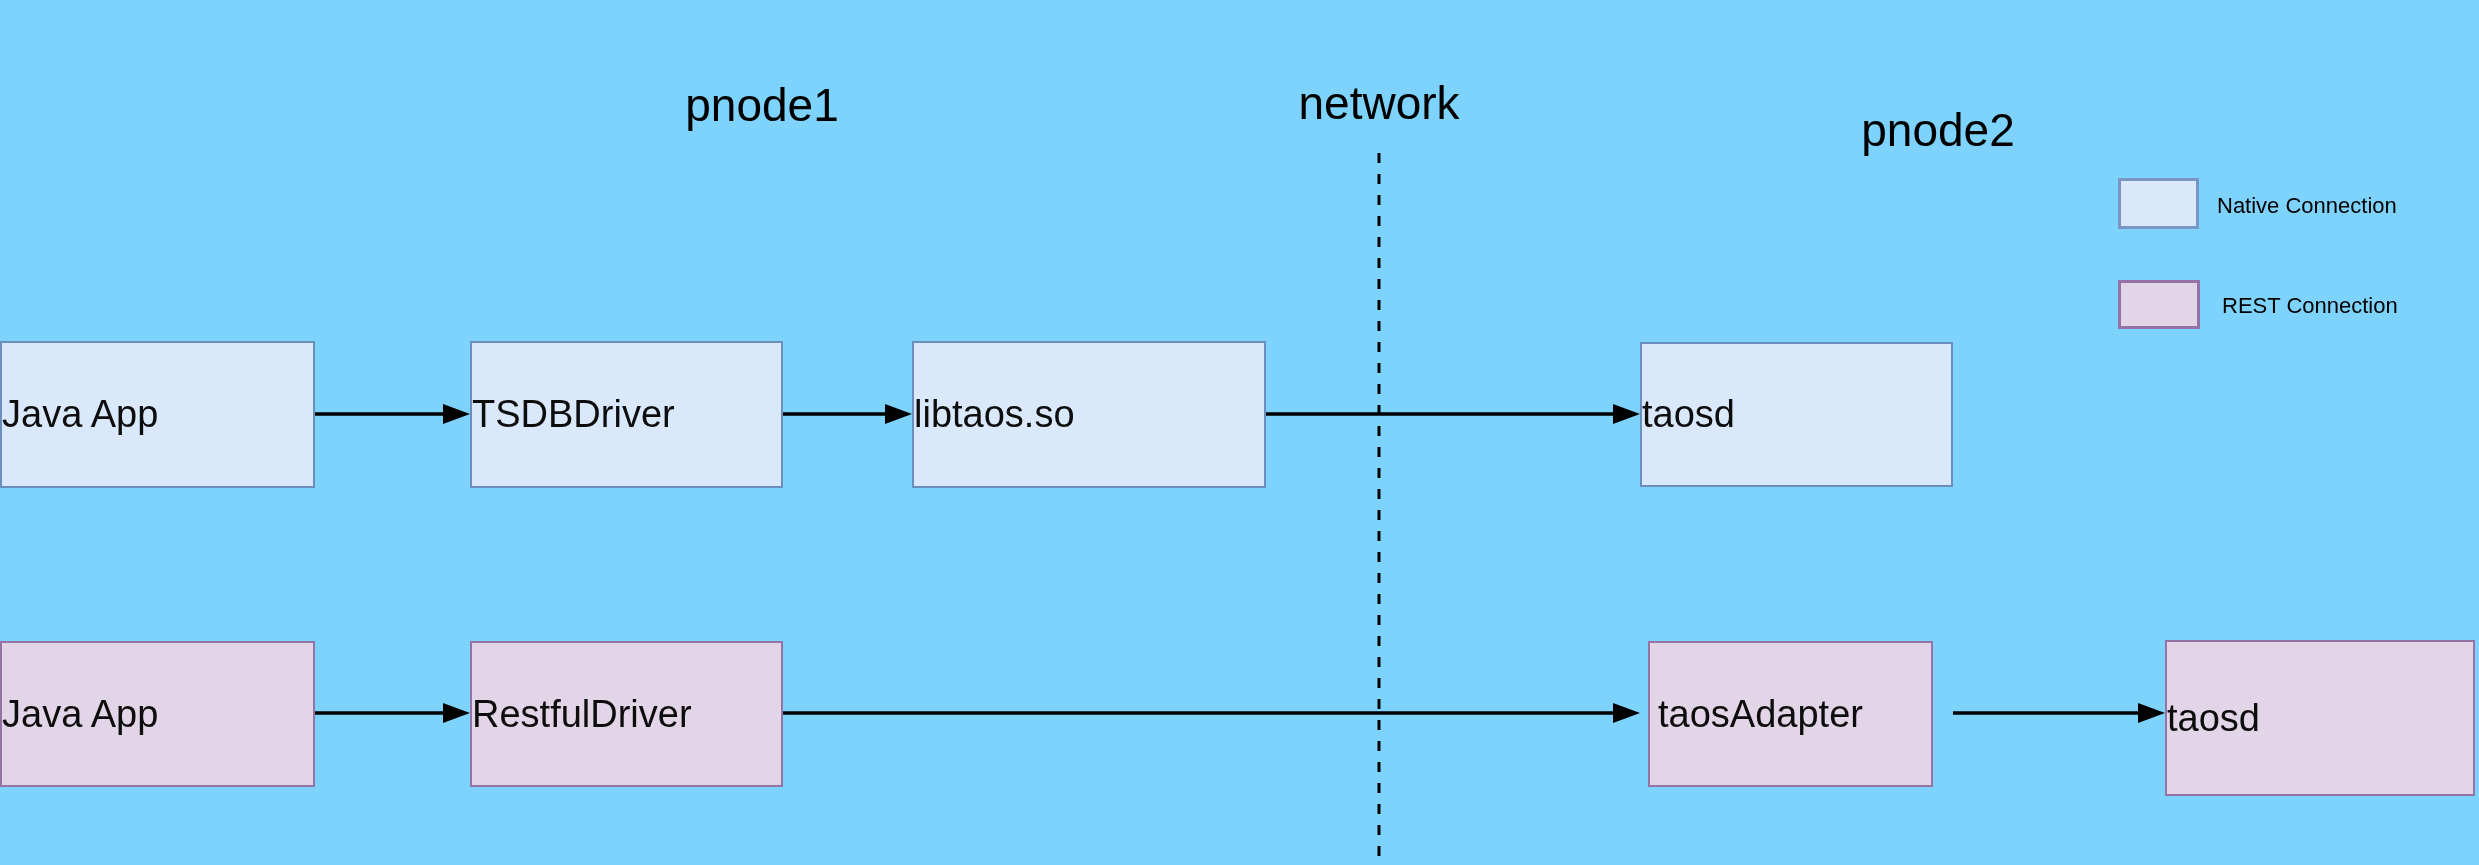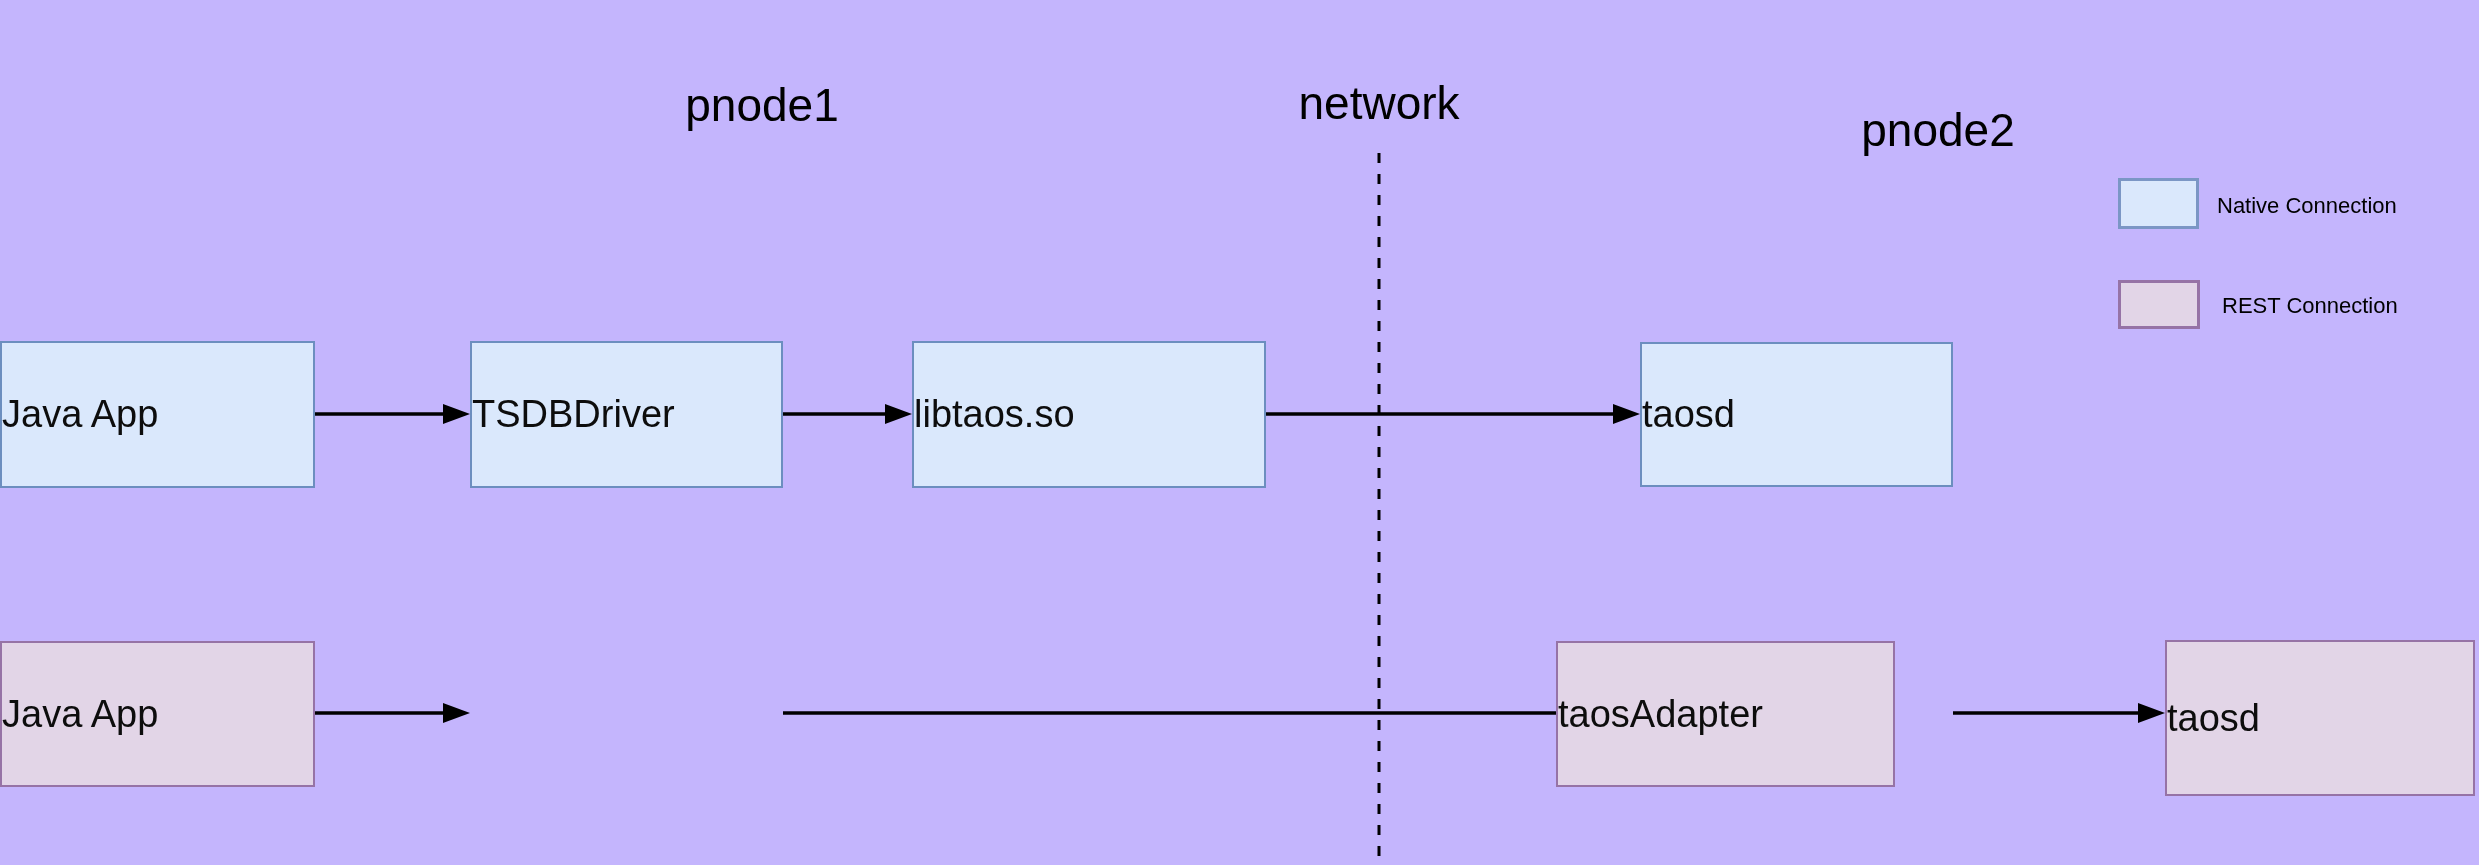--- a/index.html
+++ b/index.html
@@ -2,21 +2,21 @@
 <html><head>
 <meta charset="utf-8">
 <style>
   html, body {
     margin: 0; padding: 0;
     width: 2479px; height: 865px;
     background: #ffffff;
     overflow: hidden;
     font-family: "Liberation Sans", sans-serif;
   }
-  .canvas { position: relative; width: 2479px; height: 865px; background: #c4b5fd; }
+  .canvas { position: relative; width: 2479px; height: 865px; background: #7dd3fc; }
 
   
   .title {
     position: absolute;
     transform: translateX(-50%);
     font-size: 46px;
     color: #000;
     white-space: nowrap;
   }
   .t-pnode1 { left: 762px;  top: 78px; }
@@ -39,21 +39,21 @@
   }
   .native { background: #dae8fc; border: 2px solid #6c8ebf; }
   .rest   { background: #e2d5e7; border: 2px solid #9673a6; }
 
   .n0 { left: 0px;    top: 341px; width: 315px; height: 147px; }
   .n1 { left: 470px;  top: 341px; width: 313px; height: 147px; }
   .n2 { left: 912px;  top: 341px; width: 354px; height: 147px; }
   .n3 { left: 1640px; top: 342px; width: 313px; height: 145px; }
   .n4 { left: 0px;    top: 641px; width: 315px; height: 146px; }
   .n5 { left: 470px;  top: 641px; width: 313px; height: 146px; }
-  .n6 { left: 1556px; top: 641px; width: 339px; height: 146px; }
+  .n6 { left: 1648px; top: 641px; width: 285px; height: 146px; padding-left: 8px; }
   .n7 { left: 2165px; top: 640px; width: 310px; height: 156px; }
 
   
   .swatch {
     position: absolute;
     box-sizing: border-box;
   }
   .sw-native { left: 2118px; top: 178px; width: 81px; height: 51px; background: #dae8fc; border: 3px solid #7b96c5; }
   .sw-rest   { left: 2118px; top: 280px; width: 82px; height: 49px; background: #e2d5e7; border: 3px solid #9673a6; }
   .legend-label {
@@ -114,20 +114,23 @@
   <div class="node native n2">
     <span>libtaos.so</span>
   </div>
   <div class="node native n3">
     <span>taosd</span>
   </div>
 
   <div class="node rest n4">
     <span>Java App</span>
   </div>
+  <div class="node rest n5">
+    <span>RestfulDriver</span>
+  </div>
   <div class="node rest n6">
     <span>taosAdapter</span>
   </div>
   <div class="node rest n7">
     <span>taosd</span>
   </div>
 
   <div class="swatch sw-native"></div>
   <div class="legend-label ll-native">Native Connection</div>
   <div class="swatch sw-rest"></div>

